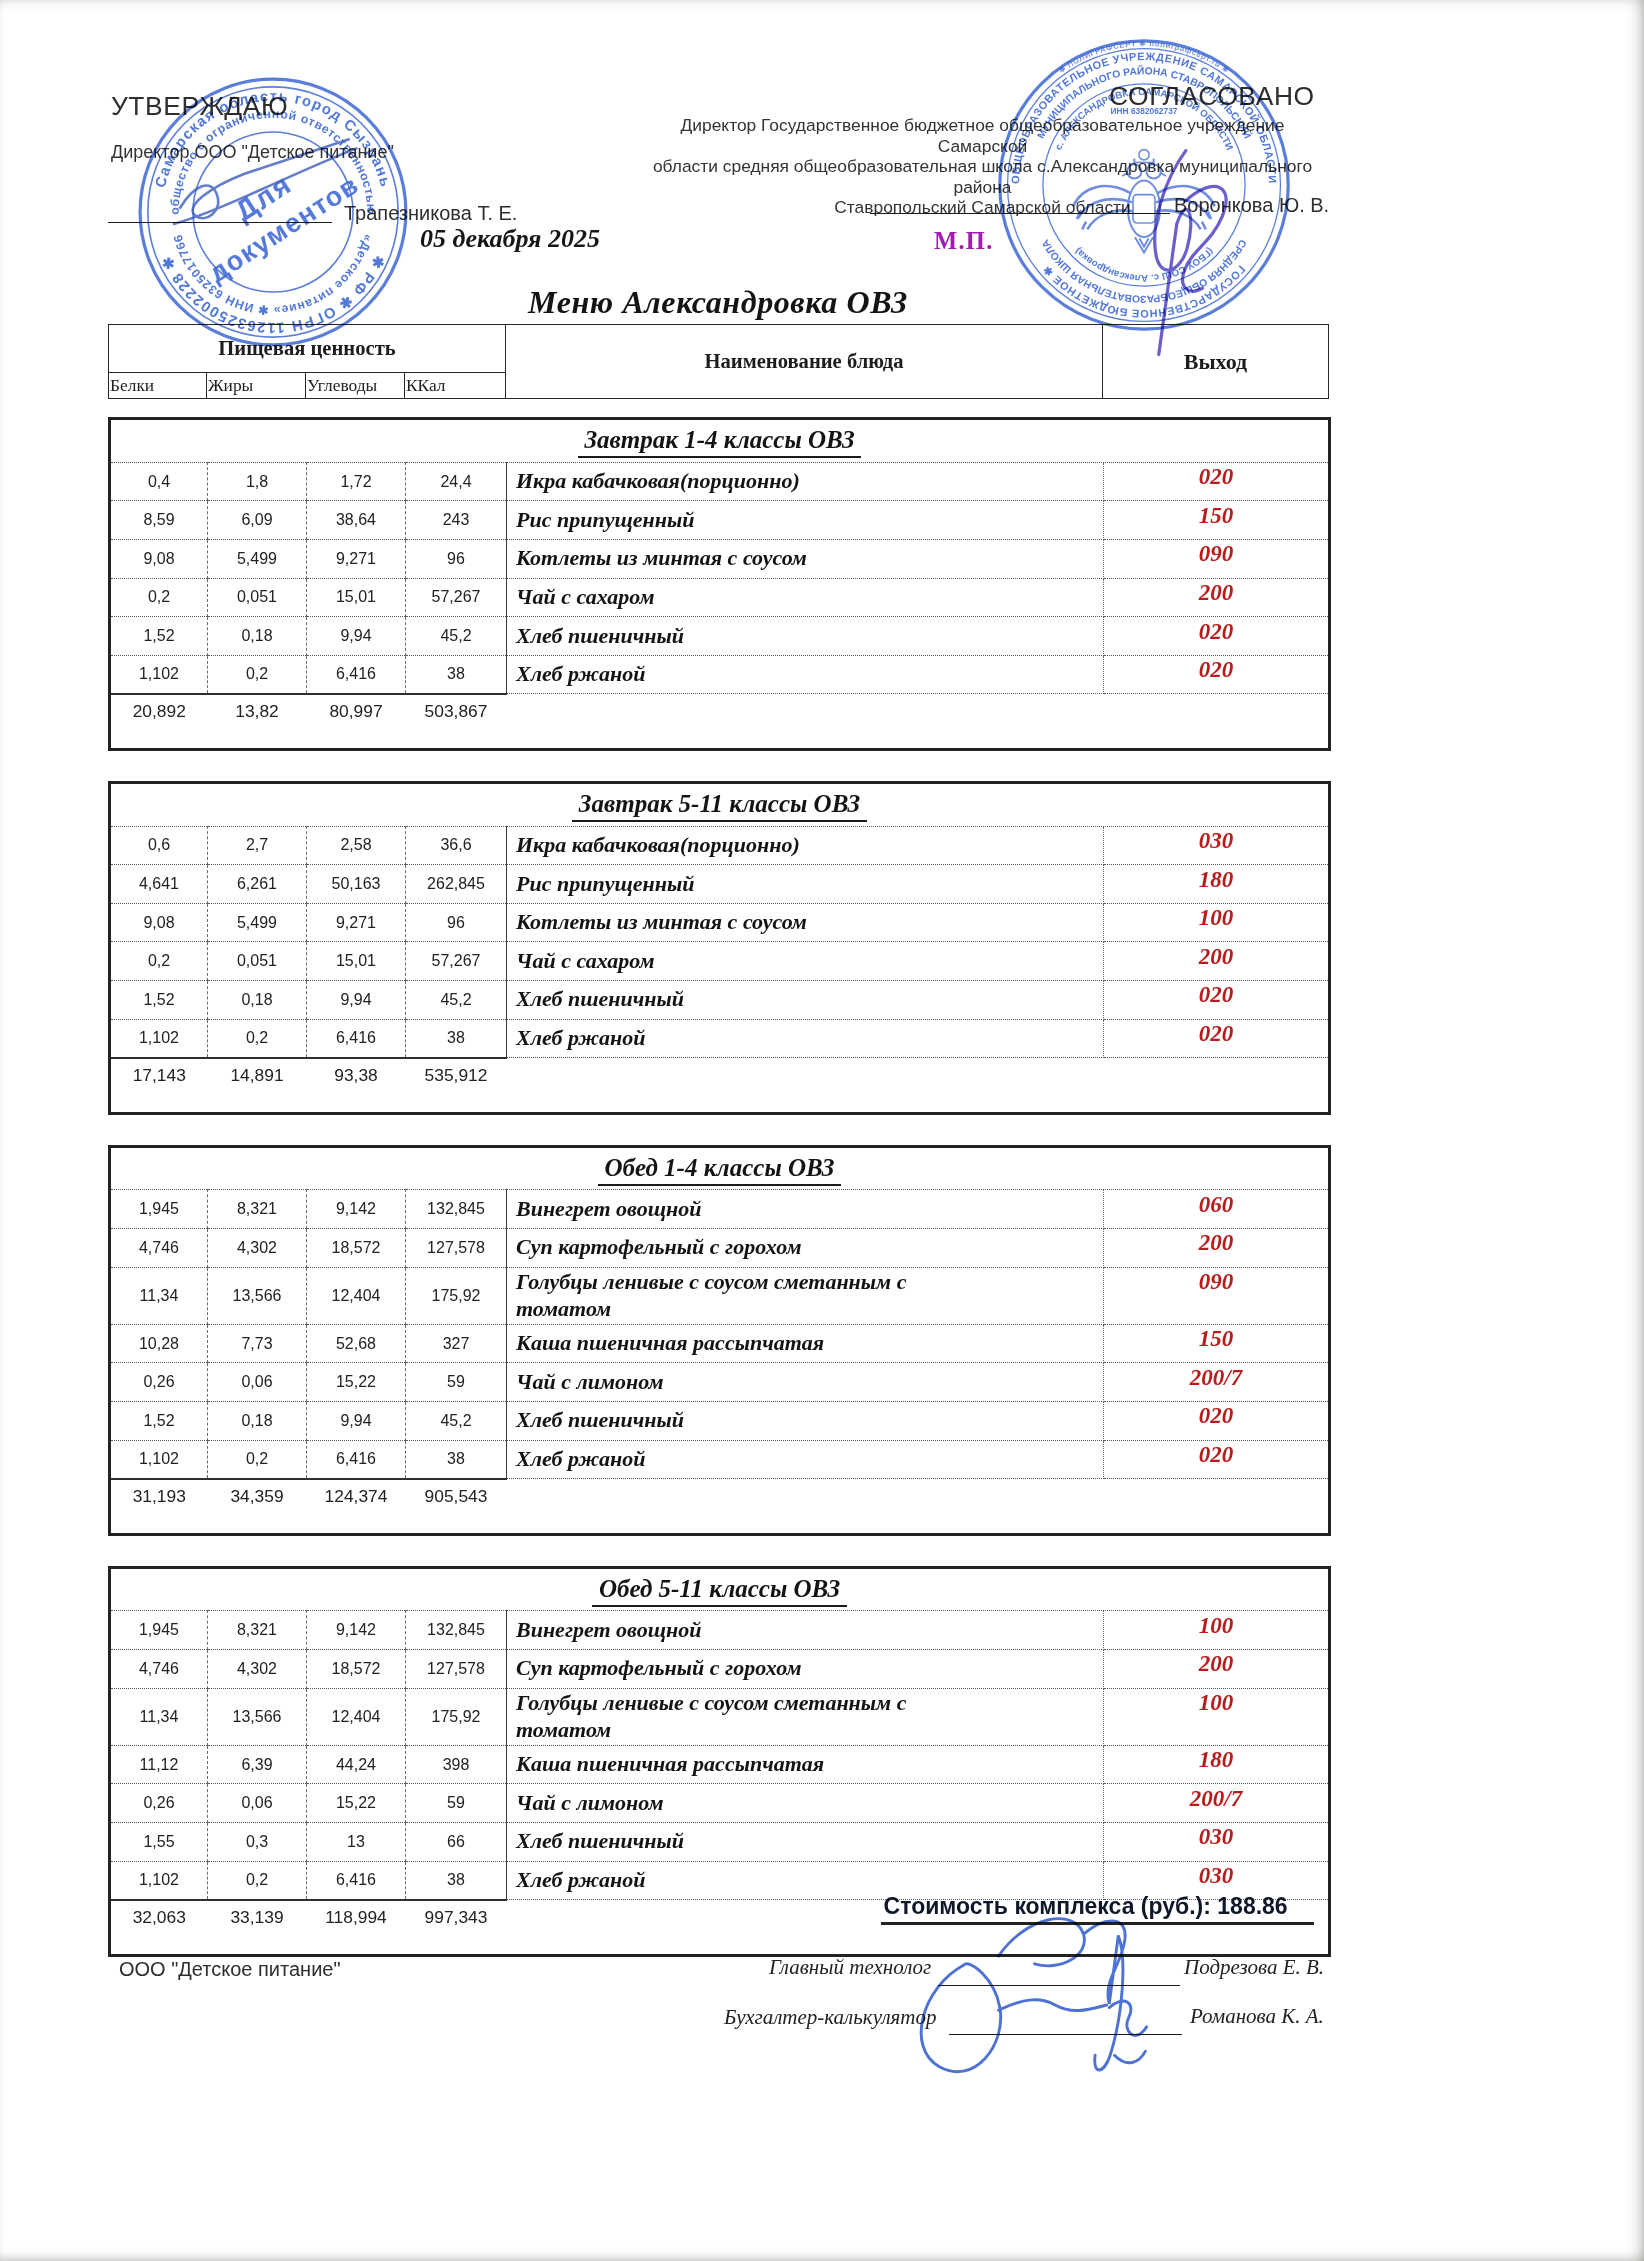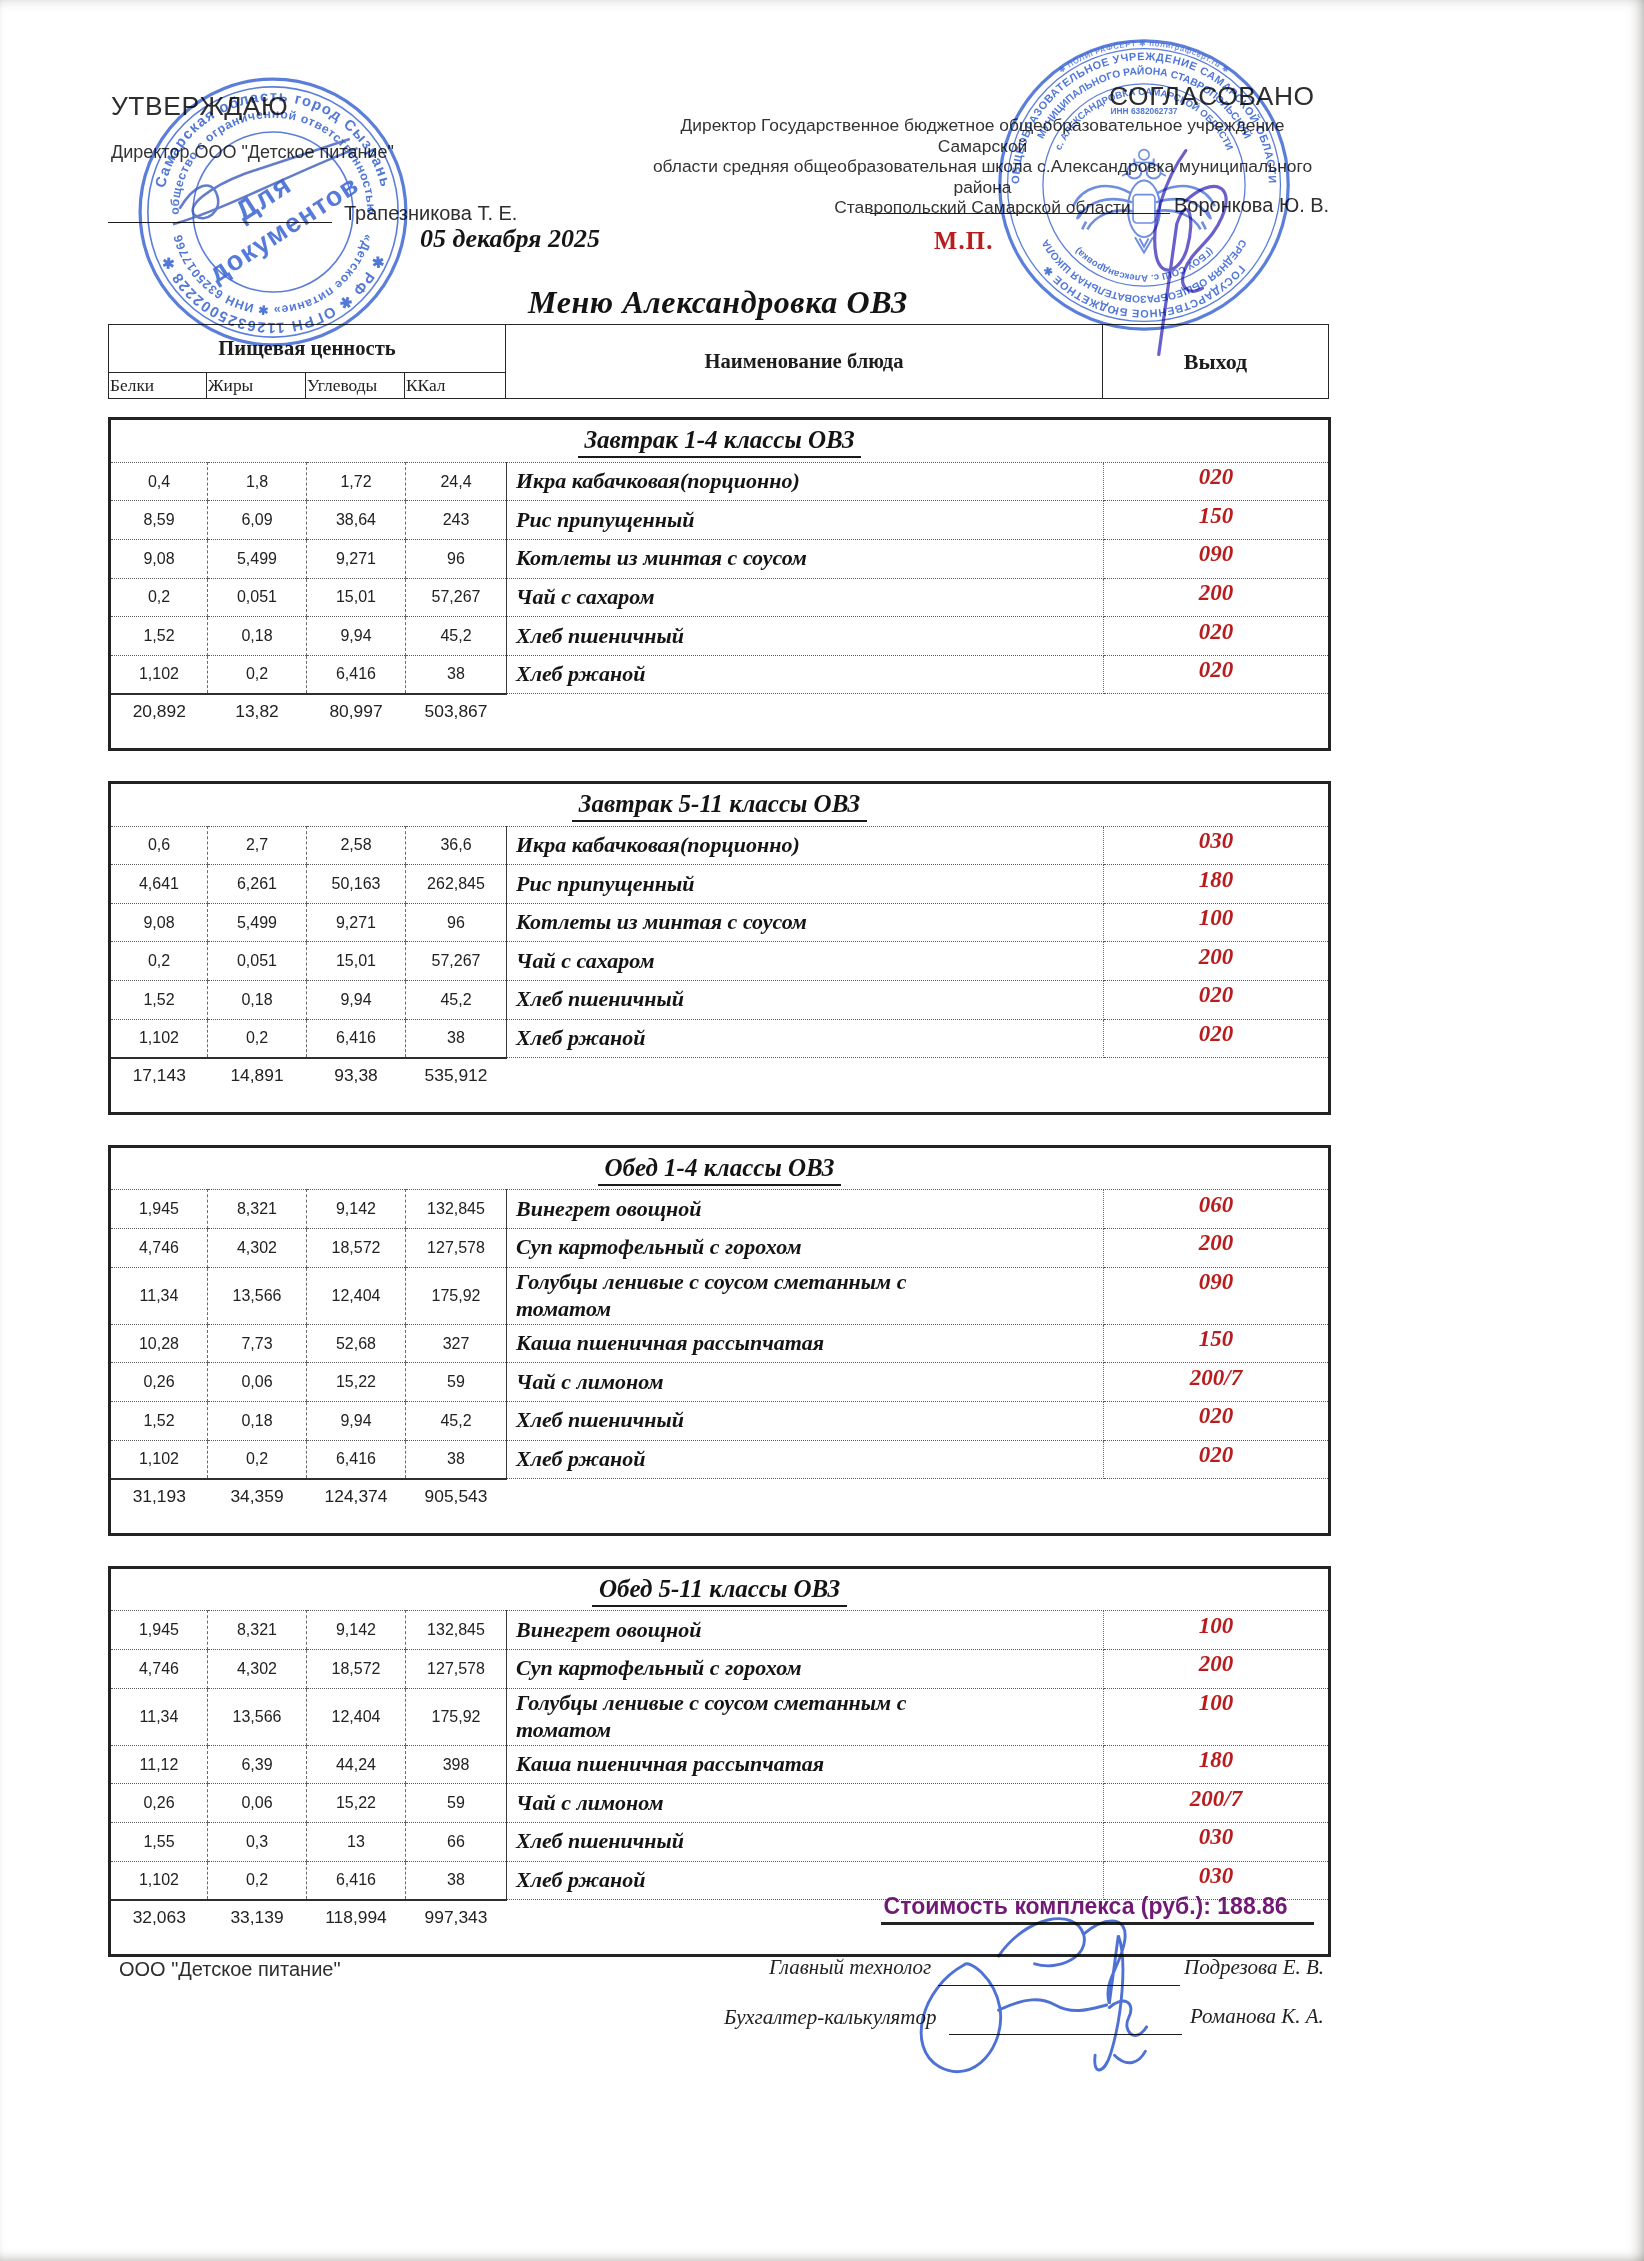--- a/index.html
+++ b/index.html
@@ -16,21 +16,21 @@
                inset 0 9px 11.6px -9px rgba(140,138,130,.25);
   }
   .abs{position:absolute;}
   
   .approve-heading{font-family:"Liberation Sans",sans-serif;font-size:26.4px;color:#2e2e2e;letter-spacing:0.6px;}
   .approve-role{font-family:"Liberation Sans",sans-serif;font-size:18px;color:#333;}
   .role-lines{width:689px;text-align:center;font-family:"Liberation Sans",sans-serif;font-size:17.4px;line-height:20.6px;color:#333;}
   .sig-line{border-bottom:1.9px solid #1c1c1c;height:0;}
   .person-name{font-family:"Liberation Sans",sans-serif;font-size:20px;color:#2e2e2e;}
   .doc-date{font:bold italic 26px "Liberation Serif",serif;color:#161616;}
-  .seal-mark{font:bold 24.5px "Liberation Serif",serif;color:#b91c1c;letter-spacing:1.3px;}
+  .seal-mark{font:bold 24.5px "Liberation Serif",serif;color:#a21caf;letter-spacing:1.3px;}
   
   .doc-title{left:108px;top:284px;width:1220px;text-align:center;
     font:bold italic 32px "Liberation Serif",serif;color:#141414;letter-spacing:0.6px;}
   
   .head-table{border-collapse:collapse;table-layout:fixed;width:1220px;background:transparent;}
   .head-table td{border:1.9px solid #262626;}
   .h-group{font:bold 20.6px "Liberation Serif",serif;text-align:center;vertical-align:middle;}
   .h-sub{font:17.4px "Liberation Serif",serif;text-align:left;vertical-align:middle;color:#222;}
   .h-dish{font:bold 20.6px "Liberation Serif",serif;text-align:center;vertical-align:middle;}
   .h-out{font:bold 22px "Liberation Serif",serif;text-align:center;vertical-align:middle;}
@@ -46,21 +46,21 @@
     font-family:"Liberation Sans",sans-serif;font-size:16px;color:#222;}
   .data-row .c4{border-right:1.9px solid #3c3c3c;}
   .data-row .dish{font:bold italic 22px "Liberation Serif",serif;color:#141414;
     padding:1.3px 193px 1.3px 9px;line-height:1.22;vertical-align:middle;border-right:1.3px dotted #6a6a6a;}
   .data-row .out{font:bold italic 23px "Liberation Serif",serif;color:#b91c1c;
     text-align:center;vertical-align:top;padding-top:1.3px;}
   .totals-row td{height:30px;padding:5.8px 0 17px;vertical-align:top;text-align:center;
     font-family:"Liberation Sans",sans-serif;font-size:17.4px;color:#222;}
   .totals-row .tnum{border-top:2.6px solid #2e2e2e;}
   
-  .cost-line{font-family:"Liberation Sans",sans-serif;font-weight:bold;font-size:23px;color:#701a75;
+  .cost-line{font-family:"Liberation Sans",sans-serif;font-weight:bold;font-size:23px;color:#0f172a;
     border-bottom:3.2px solid #232323;padding:0 26px 2.6px 2.6px;}
   .f-label{font:italic 21px "Liberation Serif",serif;color:#222;}
   .f-name{font:italic 21px "Liberation Serif",serif;color:#222;}
   .f-org{font-family:"Liberation Sans",sans-serif;font-size:20px;color:#2e2e2e;}
   .f-line{border-bottom:1.9px solid #1c1c1c;height:0;}
   
   .stamp{mix-blend-mode:multiply;opacity:.92;}
   .sig{mix-blend-mode:multiply;}
 </style>
 </head>

